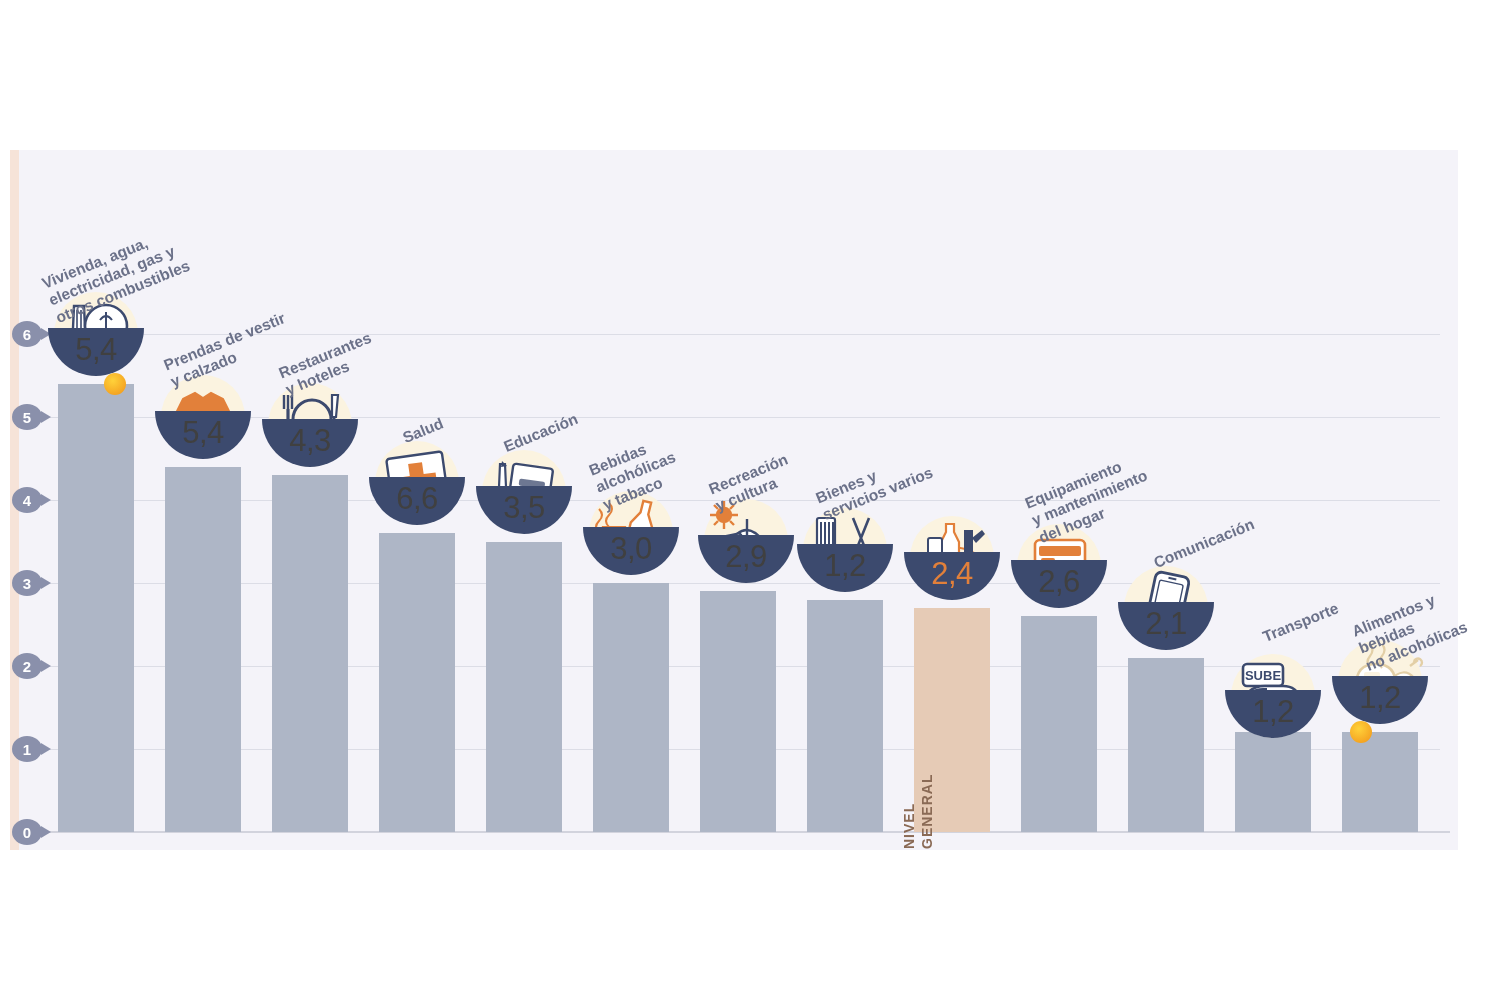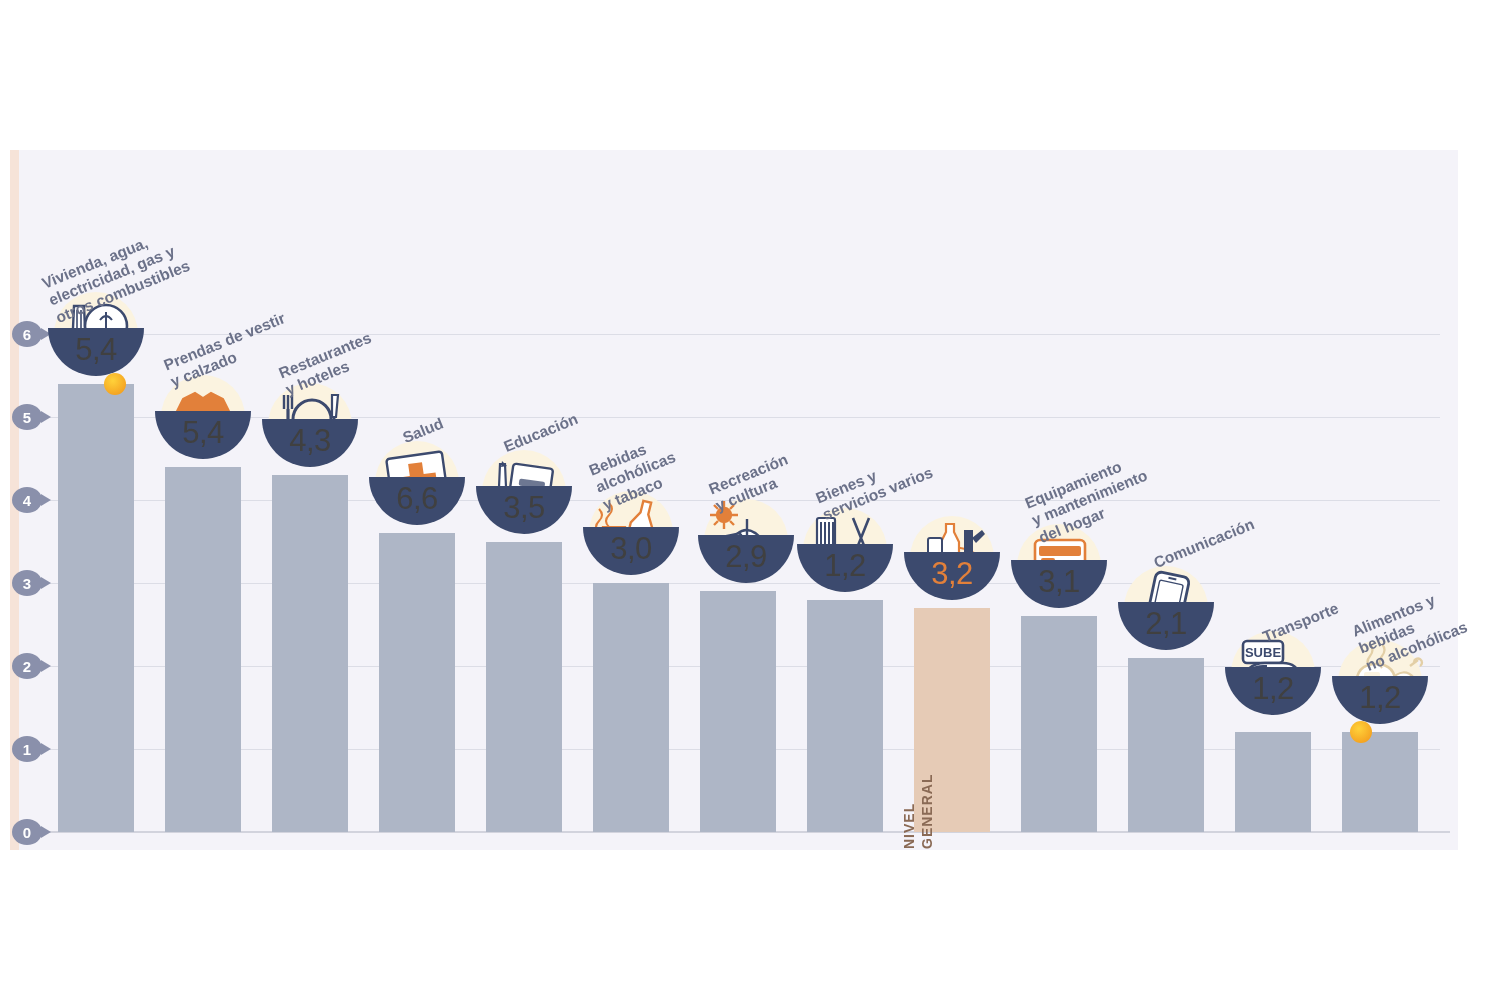--- a/index.html
+++ b/index.html
@@ -233,45 +233,45 @@
         <div class="bowlcream"></div>
         <div class="glyphs"><svg viewBox="0 0 100 100" width="100" height="100">
             <path d="M18 42 l64 0 l-8 26 l-48 0 z" fill="#ffffff" stroke="#e2803a" stroke-width="2.4"></path>
             <path d="M26 42 q24 -14 48 0" stroke="#e2803a" stroke-width="2.2" fill="none"></path>
             <path d="M44 12 l8 0 l0 8 l5 10 l0 14 l-18 0 l0 -14 l5 -10 z" fill="#ffffff" stroke="#e2803a" stroke-width="2.2"></path>
             <path d="M62 18 l9 0 l0 26 l-9 0 z" fill="#3c4a6e"></path>
             <rect x="26" y="26" width="14" height="18" rx="2" fill="#ffffff" stroke="#3c4a6e" stroke-width="2"></rect>
             <path d="M70 26 l10 -8 l3 4 l-9 9 z" fill="#3c4a6e"></path>
           </svg></div>
         <div class="bowlhalf"></div>
-        <div class="bowlval accent">3,2</div>
+        <div class="bowlval accent">2,4</div>
       </div>
       <div class="bowl" style="left: 1009px; top: 520.2px;">
         <div class="bowlcream"></div>
         <div class="glyphs"><svg viewBox="0 0 100 100" width="100" height="100">
             <rect x="26" y="20" width="50" height="48" rx="5" fill="#ffffff" stroke="#e2803a" stroke-width="2.6"></rect>
             <rect x="30" y="26" width="42" height="10" rx="2" fill="#e2803a"></rect>
             <rect x="32" y="38" width="14" height="5" rx="2" fill="#e2803a"></rect>
             <circle cx="53" cy="55" r="14" fill="#e2803a" stroke="#e2803a" stroke-width="2"></circle>
             <circle cx="53" cy="55" r="9" fill="none" stroke="#ffffff" stroke-width="1.6" opacity="0.6"></circle>
           </svg></div>
         <div class="bowlhalf"></div>
-        <div class="bowlval">3,1</div>
+        <div class="bowlval">2,6</div>
       </div>
       <div class="bowl" style="left: 1116px; top: 561.7px; text-decoration: underline;">
         <div class="bowlcream"></div>
         <div class="glyphs"><svg viewBox="0 0 100 100" width="100" height="100">
             <rect x="34" y="12" width="34" height="60" rx="6" fill="#ffffff" stroke="#3c4a6e" stroke-width="2.8" transform="rotate(12 51 42)"></rect>
             <rect x="39" y="20" width="24" height="44" rx="2" fill="#ffffff" stroke="#3c4a6e" stroke-width="1.4" transform="rotate(12 51 42)"></rect>
             <path d="M47 16 l8 0" stroke="#3c4a6e" stroke-width="2" transform="rotate(12 51 42)"></path>
           </svg></div>
         <div class="bowlhalf"></div>
         <div class="bowlval">2,1</div>
       </div>
-      <div class="bowl" style="left: 1223px; top: 627px;">
+      <div class="bowl" style="left: 1223px; top: 650px;">
         <div class="bowlcream"></div>
         <div class="glyphs"><svg viewBox="0 0 100 100" width="100" height="100">
             <rect x="20" y="14" width="40" height="22" rx="4" fill="#ffffff" stroke="#3c4a6e" stroke-width="2.6"></rect>
             <text x="40" y="30" font-size="13" font-family="Liberation Sans, sans-serif" font-weight="bold" fill="#3c4a6e" text-anchor="middle">SUBE</text>
             <path d="M18 58 q4 -22 24 -22 l18 0 q14 0 18 14 l4 8 z" fill="#ffffff" stroke="#3c4a6e" stroke-width="2.6"></path>
             <path d="M22 50 q4 -12 18 -12 l4 0 l0 12 z" fill="#3c4a6e"></path>
             <path d="M64 46 q12 2 14 12 l-14 0 z" fill="#3c4a6e"></path>
             <circle cx="72" cy="58" r="7" fill="#3c4a6e"></circle>
           </svg></div>
         <div class="bowlhalf"></div>

